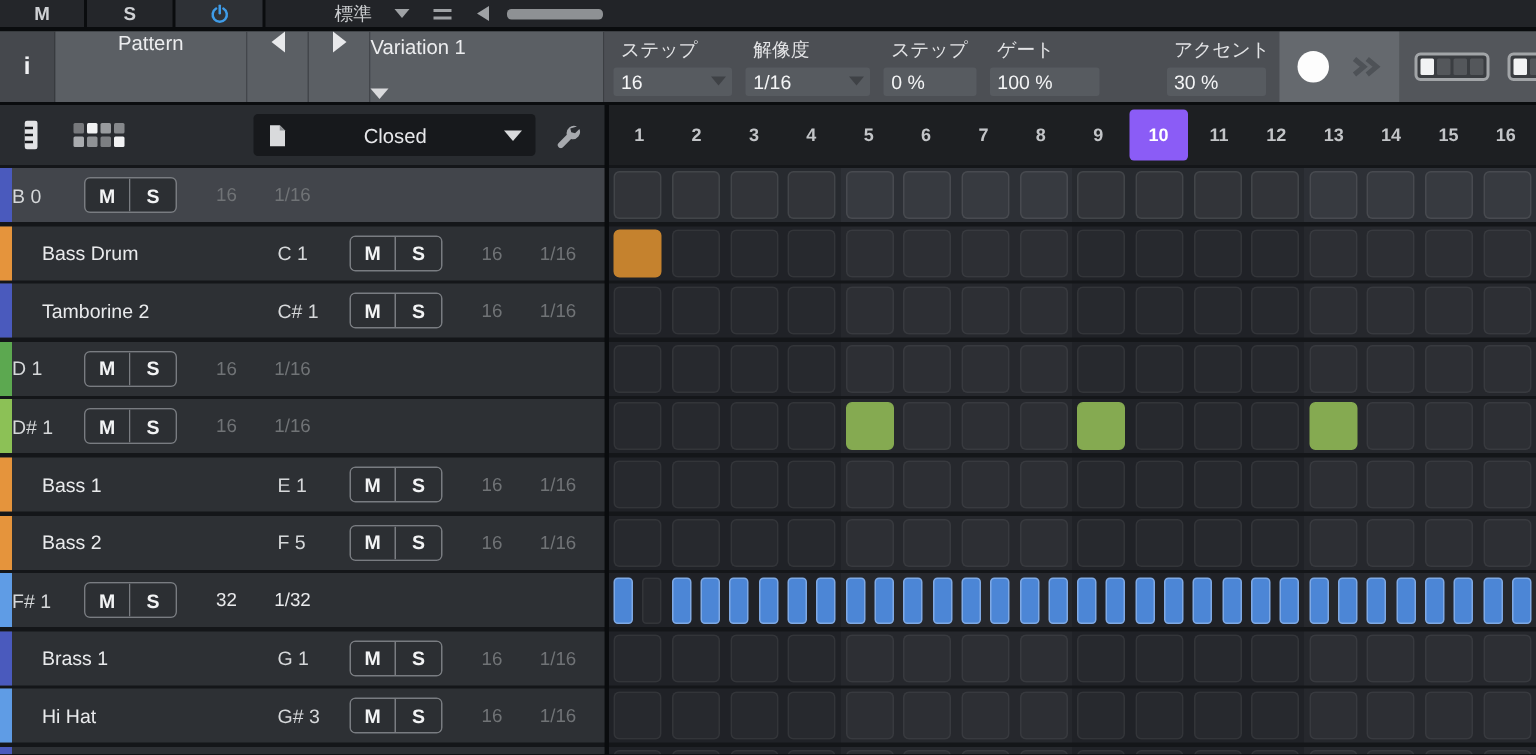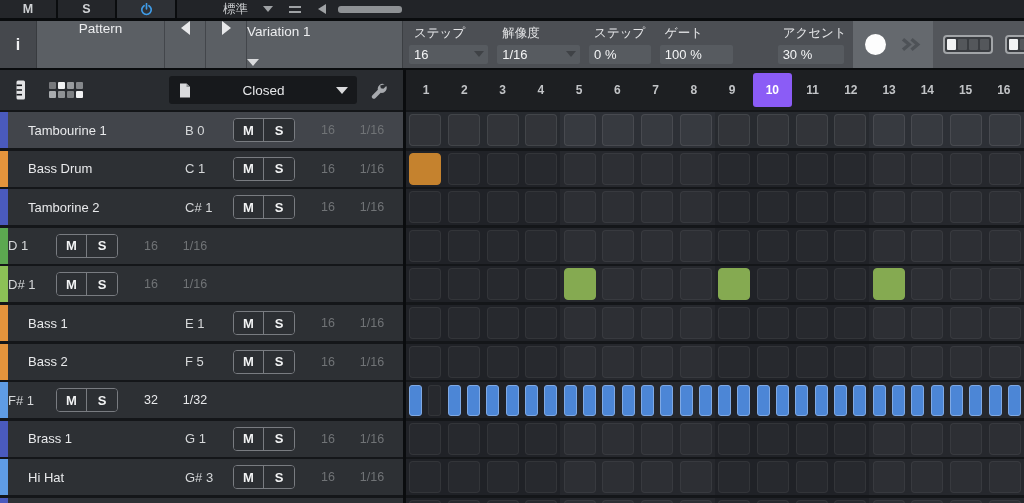--- a/index.html
+++ b/index.html
@@ -225,21 +225,20 @@
         <div class="colnum">14</div>
         <div class="colnum">15</div>
         <div class="colnum">16</div>
       </div>
   </div>
 
   <div class="main">
     <div class="tracklist" id="tracklist">
         <div class="trow selected">
           <div class="stripe" style="background: rgb(74, 90, 189);"></div>
-          <div class="tname">Tambourine 1</div>
           <div class="tnote">B 0</div>
           <div class="msgrp">
             <button class="msbtn m">M</button>
             <button class="msbtn">S</button>
           </div>
           <div class="tcount">16</div>
           <div class="trate">1/16</div>
         </div>
         <div class="trow">
           <div class="stripe" style="background: rgb(229, 148, 60);"></div>

